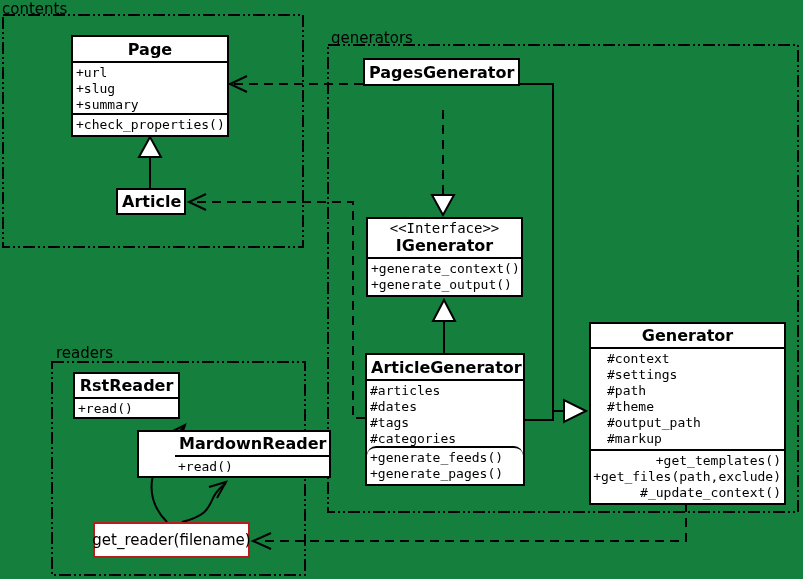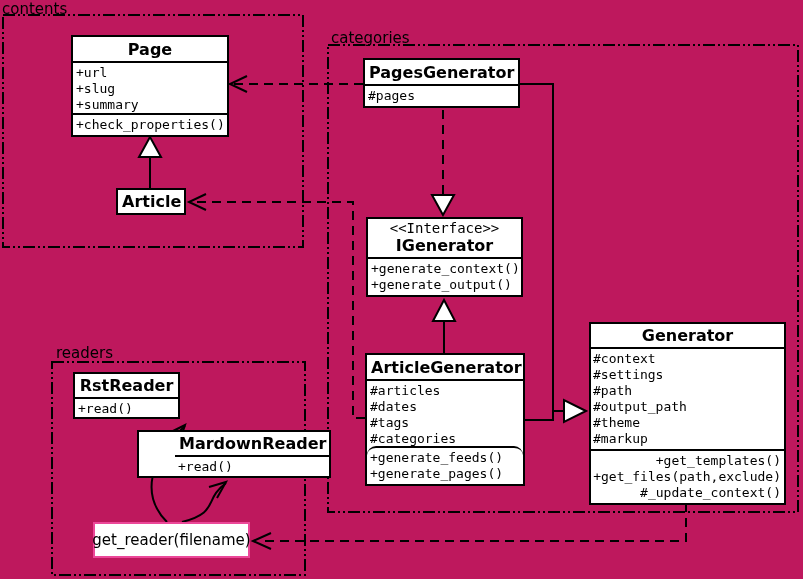--- a/index.html
+++ b/index.html
@@ -1,17 +1,17 @@
 <!DOCTYPE html>
 <html><head>
 <meta charset="utf-8">
 <style>
   html,body{margin:0;padding:0;background:#fff;}
   .canvas{
-    position:relative;width:803px;height:579px;background:#be185d;
+    position:relative;width:803px;height:579px;background:#15803d;
     font-family:"DejaVu Sans",sans-serif;color:#000;overflow:hidden;
   }
   svg.layer{position:absolute;left:0;top:0;z-index:1;}
   .pkg{fill:none;stroke:#000;stroke-width:2;stroke-dasharray:12 3 2 3 2 3;}
   .s{stroke:#000;stroke-width:2;fill:none;}
   .d{stroke:#000;stroke-width:2;fill:none;stroke-dasharray:9 6;}
   .tri{fill:#ffffff;stroke:#000;stroke-width:2;stroke-linejoin:miter;}
   .open{fill:none;stroke:#000;stroke-width:2;stroke-linejoin:miter;}
   .pkg-label{position:absolute;z-index:2;font-size:15px;line-height:16px;white-space:nowrap;}
   .uml-class{
@@ -26,21 +26,21 @@
   .sect{border-top:2px solid #000;padding:2px 3px 0 3px;overflow:hidden;}
   .mono{
     font-family:"DejaVu Sans Mono",monospace;font-size:13px;line-height:16px;
     white-space:pre;
   }
   .stereo{
     font-family:"DejaVu Sans Mono",monospace;font-size:14px;font-weight:normal;
     text-align:center;line-height:15px;
   }
   .plainbox{
-    position:absolute;z-index:3;background:#fff;border:2px solid #ec4899;
+    position:absolute;z-index:3;background:#fff;border:2px solid #b91c1c;
     display:flex;align-items:center;justify-content:center;
     font-size:15px;white-space:nowrap;
   }
 </style>
 </head>
 <body>
 
 <div class="canvas">
 
   <svg class="layer" width="803" height="579" viewBox="0 0 803 579">
@@ -90,44 +90,41 @@
       <polyline class="open" points="169,433 185,425 179,443"></polyline>
     </g>
 
     <g>
       <path class="s" d="M182,522 C220,512 203,500 226,483"></path>
       <polyline class="open" points="209,487 226,482 217,498"></polyline>
     </g>
   </svg>
 
   <div class="pkg-label" style="left:2px;top:1px;">contents</div>
-  <div class="pkg-label" style="left:331px;top:30px;">categories</div>
+  <div class="pkg-label" style="left:331px;top:30px;">generators</div>
   <div class="pkg-label" style="left:56px;top:345px;">readers</div>
 
   <div class="uml-class" style="left:71px;top:35px;width:154px;">
     <div class="uml-title">Page</div>
     <div class="sect" style="height:48px;">
       <div class="mono">+url</div>
       <div class="mono">+slug</div>
       <div class="mono">+summary</div>
     </div>
     <div class="sect" style="height:18px;">
       <div class="mono">+check_properties()</div>
     </div>
   </div>
 
   <div class="uml-class" style="left:116px;top:188px;width:66px;">
     <div class="uml-title compact">Article</div>
   </div>
 
   <div class="uml-class" style="left:363px;top:58px;width:153px;">
     <div class="uml-title">PagesGenerator</div>
-    <div class="sect" style="height:18px;">
-      <div class="mono">#pages</div>
-    </div>
   </div>
 
   <div class="uml-class" style="left:366px;top:217px;width:153px;">
     <div class="uml-title compact">
       <div class="stereo">&lt;&lt;Interface&gt;&gt;</div>
       <div>IGenerator</div>
     </div>
     <div class="sect" style="height:34px;">
       <div class="mono">+generate_context()</div>
       <div class="mono">+generate_output()</div>
@@ -143,26 +140,26 @@
       <div class="mono">#categories</div>
     </div>
     <div class="sect" style="height:34px;border-radius:9px;">
       <div class="mono">+generate_feeds()</div>
       <div class="mono">+generate_pages()</div>
     </div>
   </div>
 
   <div class="uml-class" style="left:589px;top:322px;width:193px;">
     <div class="uml-title compact">Generator</div>
-    <div class="sect" style="height:98px;padding-left:2px;">
+    <div class="sect" style="height:98px;padding-left:16px;">
       <div class="mono">#context</div>
       <div class="mono">#settings</div>
       <div class="mono">#path</div>
+      <div class="mono">#theme</div>
       <div class="mono">#output_path</div>
-      <div class="mono">#theme</div>
       <div class="mono">#markup</div>
     </div>
     <div class="sect" style="height:50px;padding-left:2px;text-align:right;">
       <div class="mono">+get_templates()</div>
       <div class="mono">+get_files(path,exclude)</div>
       <div class="mono">#_update_context()</div>
     </div>
   </div>
 
   <div class="uml-class" style="left:73px;top:372px;width:103px;">

